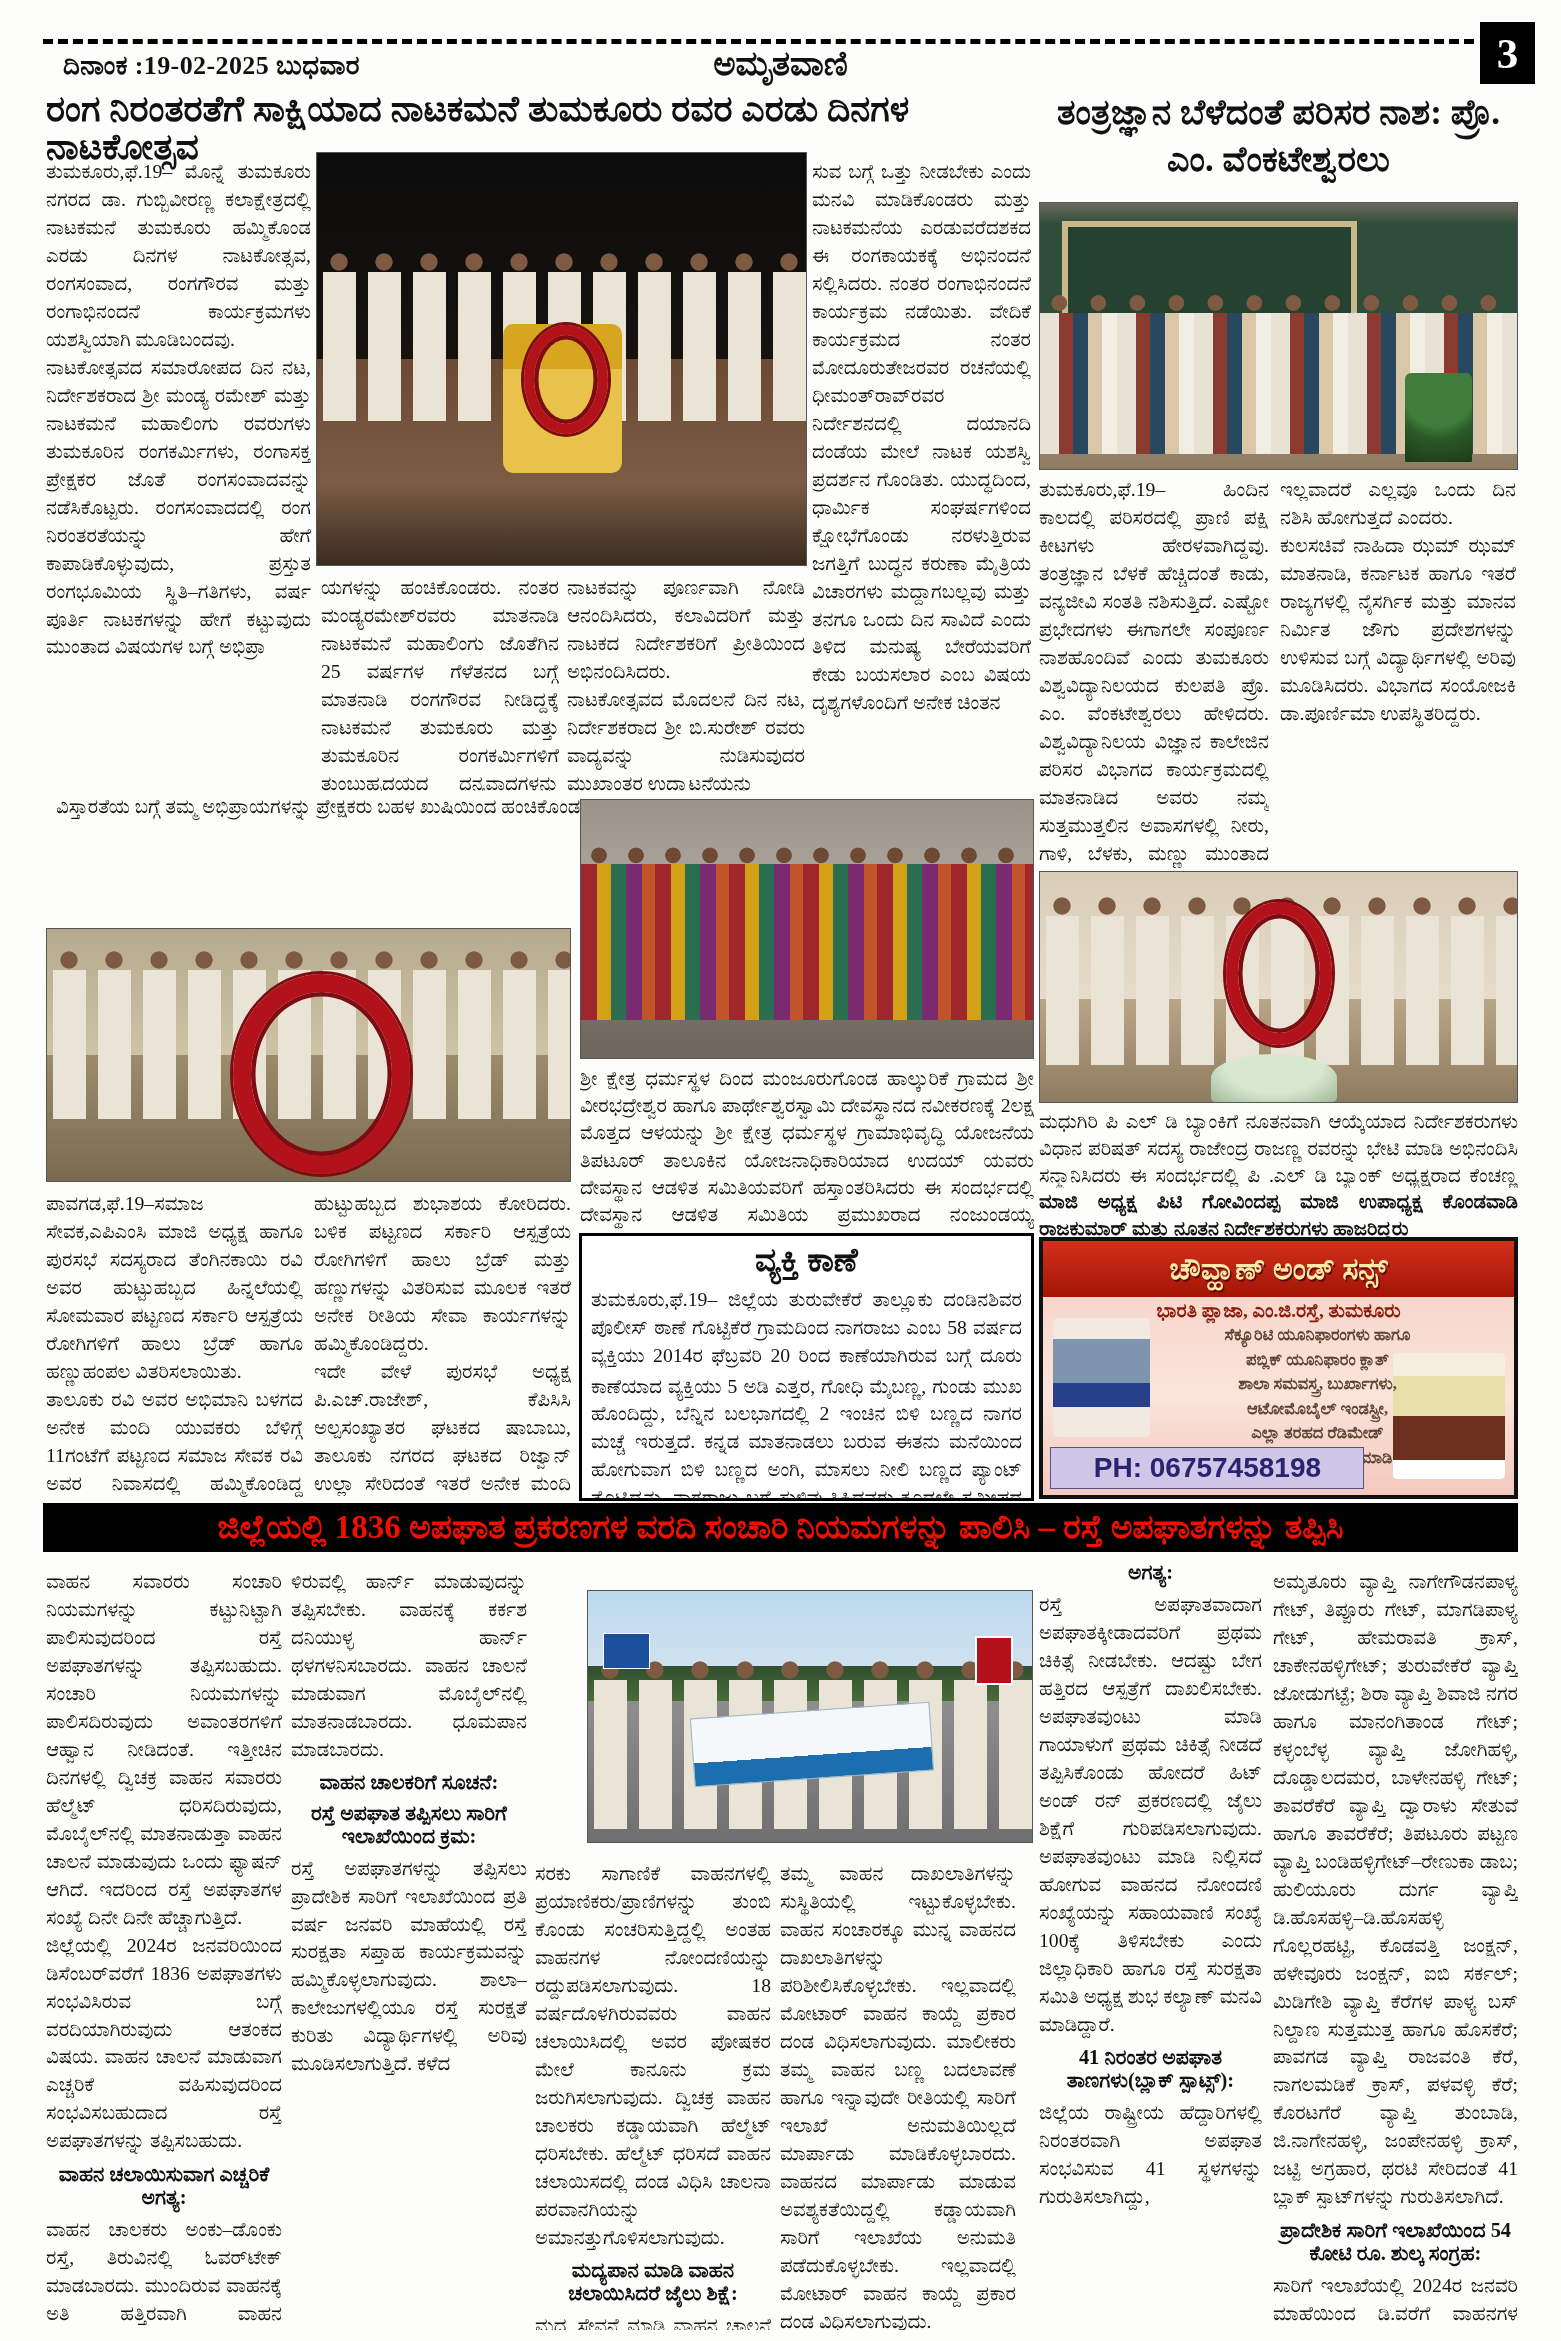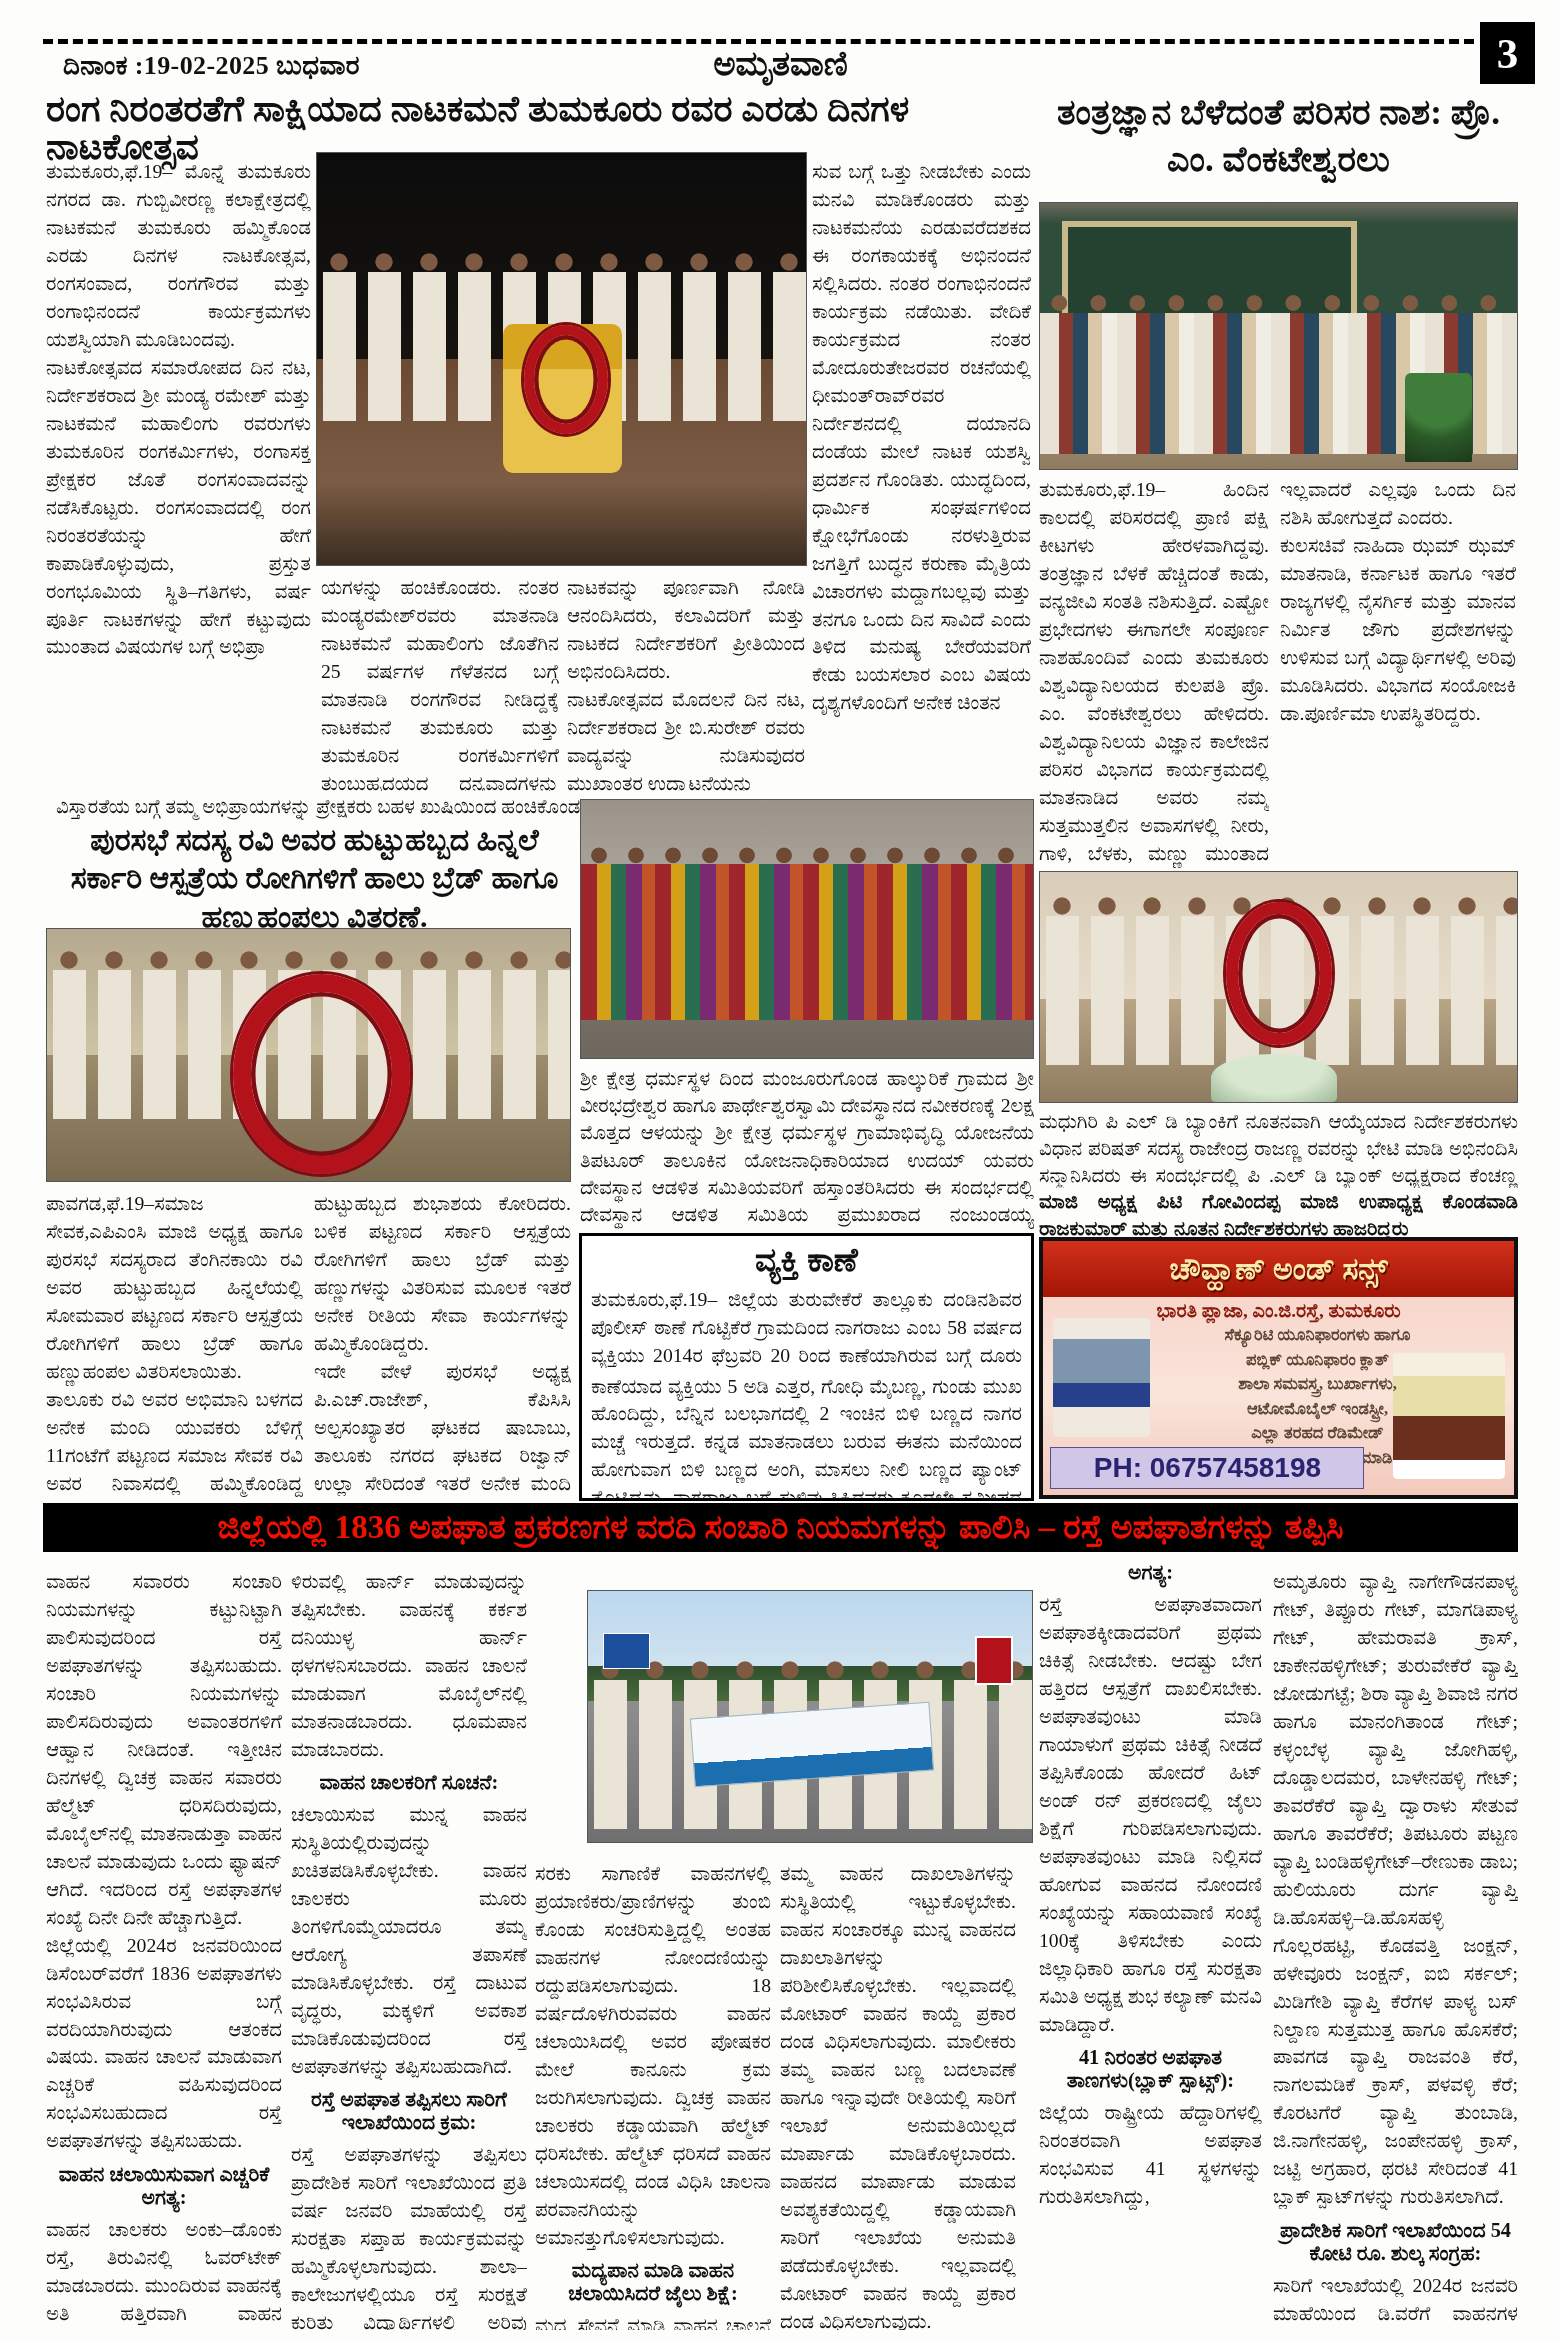--- a/index.html
+++ b/index.html
@@ -96,21 +96,20 @@
   </div>
 
   <div class="colflow bt" style="left:46px;top:158px;width:265px;height:633px;">ತುಮಕೂರು,ಫೆ.19– ಮೊನ್ನೆ ತುಮಕೂರು ನಗರದ ಡಾ. ಗುಬ್ಬಿವೀರಣ್ಣ ಕಲಾಕ್ಷೇತ್ರದಲ್ಲಿ ನಾಟಕಮನೆ ತುಮಕೂರು ಹಮ್ಮಿಕೊಂಡ ಎರಡು ದಿನಗಳ ನಾಟಕೋತ್ಸವ, ರಂಗಸಂವಾದ, ರಂಗಗೌರವ ಮತ್ತು ರಂಗಾಭಿನಂದನೆ ಕಾರ್ಯಕ್ರಮಗಳು ಯಶಸ್ವಿಯಾಗಿ ಮೂಡಿಬಂದವು.
  ನಾಟಕೋತ್ಸವದ ಸಮಾರೋಪದ ದಿನ ನಟ, ನಿರ್ದೇಶಕರಾದ ಶ್ರೀ ಮಂಡ್ಯ ರಮೇಶ್ ಮತ್ತು ನಾಟಕಮನೆ ಮಹಾಲಿಂಗು ರವರುಗಳು ತುಮಕೂರಿನ ರಂಗಕರ್ಮಿಗಳು, ರಂಗಾಸಕ್ತ ಪ್ರೇಕ್ಷಕರ ಜೊತೆ ರಂಗಸಂವಾದವನ್ನು ನಡೆಸಿಕೊಟ್ಟರು. ರಂಗಸಂವಾದದಲ್ಲಿ ರಂಗ ನಿರಂತರತೆಯನ್ನು ಹೇಗೆ ಕಾಪಾಡಿಕೊಳ್ಳುವುದು, ಪ್ರಸ್ತುತ ರಂಗಭೂಮಿಯ ಸ್ಥಿತಿ–ಗತಿಗಳು, ವರ್ಷ ಪೂರ್ತಿ ನಾಟಕಗಳನ್ನು ಹೇಗೆ ಕಟ್ಟುವುದು ಮುಂತಾದ ವಿಷಯಗಳ ಬಗ್ಗೆ ಅಭಿಪ್ರಾ</div>
   <div class="colflow bt" style="left:321px;top:574px;width:238px;height:217px;">ಯಗಳನ್ನು ಹಂಚಿಕೊಂಡರು. ನಂತರ ಮಂಡ್ಯರಮೇಶ್‌ರವರು ಮಾತನಾಡಿ ನಾಟಕಮನೆ ಮಹಾಲಿಂಗು ಜೊತೆಗಿನ 25 ವರ್ಷಗಳ ಗೆಳೆತನದ ಬಗ್ಗೆ ಮಾತನಾಡಿ ರಂಗಗೌರವ ನೀಡಿದ್ದಕ್ಕೆ ನಾಟಕಮನೆ ತುಮಕೂರು ಮತ್ತು ತುಮಕೂರಿನ ರಂಗಕರ್ಮಿಗಳಿಗೆ ತುಂಬುಹೃದಯದ ಧನ್ಯವಾದಗಳನ್ನು ಅರ್ಪಿಸಿದರು. ವೇದಿಕೆ</div>
   <div class="colflow bt" style="left:567px;top:574px;width:238px;height:217px;">ನಾಟಕವನ್ನು ಪೂರ್ಣವಾಗಿ ನೋಡಿ ಆನಂದಿಸಿದರು, ಕಲಾವಿದರಿಗೆ ಮತ್ತು ನಾಟಕದ ನಿರ್ದೇಶಕರಿಗೆ ಪ್ರೀತಿಯಿಂದ ಅಭಿನಂದಿಸಿದರು.
  ನಾಟಕೋತ್ಸವದ ಮೊದಲನೆ ದಿನ ನಟ, ನಿರ್ದೇಶಕರಾದ ಶ್ರೀ ಬಿ.ಸುರೇಶ್ ರವರು ವಾದ್ಯವನ್ನು ನುಡಿಸುವುದರ ಮುಖಾಂತರ ಉದ್ಘಾಟನೆಯನ್ನು</div>
   <div class="colflow bt" style="left:812px;top:158px;width:219px;height:633px;">ಸುವ ಬಗ್ಗೆ ಒತ್ತು ನೀಡಬೇಕು ಎಂದು ಮನವಿ ಮಾಡಿಕೊಂಡರು ಮತ್ತು ನಾಟಕಮನೆಯ ಎರಡುವರೆದಶಕದ ಈ ರಂಗಕಾಯಕಕ್ಕೆ ಅಭಿನಂದನೆ ಸಲ್ಲಿಸಿದರು. ನಂತರ ರಂಗಾಭಿನಂದನೆ ಕಾರ್ಯಕ್ರಮ ನಡೆಯಿತು. ವೇದಿಕೆ ಕಾರ್ಯಕ್ರಮದ ನಂತರ ಮೋದೂರುತೇಜರವರ ರಚನೆಯಲ್ಲಿ ಧೀಮಂತ್‌ರಾವ್‌ರವರ ನಿರ್ದೇಶನದಲ್ಲಿ ದಯಾನದಿ ದಂಡೆಯ ಮೇಲೆ ನಾಟಕ ಯಶಸ್ವಿ ಪ್ರದರ್ಶನ ಗೊಂಡಿತು. ಯುದ್ಧದಿಂದ, ಧಾರ್ಮಿಕ ಸಂಘರ್ಷಗಳಿಂದ ಕ್ಷೋಭೆಗೊಂಡು ನರಳುತ್ತಿರುವ ಜಗತ್ತಿಗೆ ಬುದ್ಧನ ಕರುಣಾ ಮೈತ್ರಿಯ ವಿಚಾರಗಳು ಮದ್ದಾಗಬಲ್ಲವು ಮತ್ತು ತನಗೂ ಒಂದು ದಿನ ಸಾವಿದೆ ಎಂದು ತಿಳಿದ ಮನುಷ್ಯ ಬೇರೆಯವರಿಗೆ ಕೇಡು ಬಯಸಲಾರ ಎಂಬ ವಿಷಯ ದೃಶ್ಯಗಳೊಂದಿಗೆ ಅನೇಕ ಚಿಂತನ</div>
   <div class="colflow bt" style="left:56px;top:793px;width:967px;height:28px;white-space:nowrap;">ವಿಸ್ತಾರತೆಯ ಬಗ್ಗೆ ತಮ್ಮ ಅಭಿಪ್ರಾಯಗಳನ್ನು ಪ್ರೇಕ್ಷಕರು ಬಹಳ ಖುಷಿಯಿಂದ ಹಂಚಿಕೊಂಡರು</div>
 
-  <div class="subhead">ಪುರಸಭೆ ಸದಸ್ಯ ರವಿ ಅವರ ಹುಟ್ಟುಹಬ್ಬದ ಹಿನ್ನಲೆ ಸರ್ಕಾರಿ ಆಸ್ಪತ್ರೆಯ ರೋಗಿಗಳಿಗೆ ಹಾಲು ಬ್ರೆಡ್ ಹಾಗೂ ಹಣ್ಣುಹಂಪಲು ವಿತರಣೆ.</div>
   <div class="photo yard-bg" style="left:46px;top:928px;width:525px;height:254px;">
     <div class="crowd crowd-white" style="top:19.3px;height:178px;"></div>
     <div class="garland-ring" style="left:186px;top:45px;width:141px;height:164px;"></div>
   </div>
   <div class="colflow bt" style="left:46px;top:1190px;width:257px;height:312px;">ಪಾವಗಡ,ಫೆ.19–ಸಮಾಜ ಸೇವಕ,ಎಪಿಎಂಸಿ ಮಾಜಿ ಅಧ್ಯಕ್ಷ ಹಾಗೂ ಪುರಸಭೆ ಸದಸ್ಯರಾದ ತೆಂಗಿನಕಾಯಿ ರವಿ ಅವರ ಹುಟ್ಟುಹಬ್ಬದ ಹಿನ್ನಲೆಯಲ್ಲಿ ಸೋಮವಾರ ಪಟ್ಟಣದ ಸರ್ಕಾರಿ ಆಸ್ಪತ್ರೆಯ ರೋಗಿಗಳಿಗೆ ಹಾಲು ಬ್ರೆಡ್ ಹಾಗೂ ಹಣ್ಣುಹಂಪಲ ವಿತರಿಸಲಾಯಿತು.
  ತಾಲೂಕು ರವಿ ಅವರ ಅಭಿಮಾನಿ ಬಳಗದ ಅನೇಕ ಮಂದಿ ಯುವಕರು ಬೆಳಿಗ್ಗೆ 11ಗಂಟೆಗೆ ಪಟ್ಟಣದ ಸಮಾಜ ಸೇವಕ ರವಿ ಅವರ ನಿವಾಸದಲ್ಲಿ ಹಮ್ಮಿಕೊಂಡಿದ್ದ ಕಾರ್ಯಕ್ರಮದಲ್ಲಿ ಕೇಕ್ ಕತ್ತರಿಸಿ ಪುರಸಭೆ ಸದಸ್ಯ ರವಿ ಅವರಿಗೆ</div>
   <div class="colflow bt" style="left:314px;top:1190px;width:257px;height:312px;">ಹುಟ್ಟುಹಬ್ಬದ ಶುಭಾಶಯ ಕೋರಿದರು. ಬಳಿಕ ಪಟ್ಟಣದ ಸರ್ಕಾರಿ ಆಸ್ಪತ್ರೆಯ ರೋಗಿಗಳಿಗೆ ಹಾಲು ಬ್ರೆಡ್ ಮತ್ತು ಹಣ್ಣುಗಳನ್ನು ವಿತರಿಸುವ ಮೂಲಕ ಇತರೆ ಅನೇಕ ರೀತಿಯ ಸೇವಾ ಕಾರ್ಯಗಳನ್ನು ಹಮ್ಮಿಕೊಂಡಿದ್ದರು.
  ಇದೇ ವೇಳೆ ಪುರಸಭೆ ಅಧ್ಯಕ್ಷ ಪಿ.ಎಚ್.ರಾಜೇಶ್, ಕೆಪಿಸಿಸಿ ಅಲ್ಪಸಂಖ್ಯಾತರ ಘಟಕದ ಷಾಬಾಬು, ತಾಲೂಕು ನಗರದ ಘಟಕದ ರಿಜ್ವಾನ್ ಉಲ್ಲಾ ಸೇರಿದಂತೆ ಇತರೆ ಅನೇಕ ಮಂದಿ ಪುರಸಭೆ ಸದಸ್ಯರು ಮತ್ತು ಸಾರ್ವಜನಿಕರು ಭಾಗವಹಿಸಿ ಶುಭಕೋರಿದರು.</div>
 
   <div class="photo stone-bg" style="left:580px;top:799px;width:454px;height:260px;">
@@ -172,21 +171,20 @@
 
   <div class="colflow" style="left:46px;top:1561px;width:236px;height:769px;">
     <p class="bt">ವಾಹನ ಸವಾರರು ಸಂಚಾರಿ ನಿಯಮಗಳನ್ನು ಕಟ್ಟುನಿಟ್ಟಾಗಿ ಪಾಲಿಸುವುದರಿಂದ ರಸ್ತೆ ಅಪಘಾತಗಳನ್ನು ತಪ್ಪಿಸಬಹುದು. ಸಂಚಾರಿ ನಿಯಮಗಳನ್ನು ಪಾಲಿಸದಿರುವುದು ಅವಾಂತರಗಳಿಗೆ ಆಹ್ವಾನ ನೀಡಿದಂತೆ. ಇತ್ತೀಚಿನ ದಿನಗಳಲ್ಲಿ ದ್ವಿಚಕ್ರ ವಾಹನ ಸವಾರರು ಹೆಲ್ಮೆಟ್ ಧರಿಸದಿರುವುದು, ಮೊಬೈಲ್‌ನಲ್ಲಿ ಮಾತನಾಡುತ್ತಾ ವಾಹನ ಚಾಲನೆ ಮಾಡುವುದು ಒಂದು ಫ್ಯಾಷನ್ ಆಗಿದೆ. ಇದರಿಂದ ರಸ್ತೆ ಅಪಘಾತಗಳ ಸಂಖ್ಯೆ ದಿನೇ ದಿನೇ ಹೆಚ್ಚಾಗುತ್ತಿದೆ.
  ಜಿಲ್ಲೆಯಲ್ಲಿ 2024ರ ಜನವರಿಯಿಂದ ಡಿಸೆಂಬರ್‌ವರೆಗೆ 1836 ಅಪಘಾತಗಳು ಸಂಭವಿಸಿರುವ ಬಗ್ಗೆ ವರದಿಯಾಗಿರುವುದು ಆತಂಕದ ವಿಷಯ. ವಾಹನ ಚಾಲನೆ ಮಾಡುವಾಗ ಎಚ್ಚರಿಕೆ ವಹಿಸುವುದರಿಂದ ಸಂಭವಿಸಬಹುದಾದ ರಸ್ತೆ ಅಪಘಾತಗಳನ್ನು ತಪ್ಪಿಸಬಹುದು.</p>
     <div class="colhead">ವಾಹನ ಚಲಾಯಿಸುವಾಗ ಎಚ್ಚರಿಕೆ ಅಗತ್ಯ:</div>
     <p class="bt">ವಾಹನ ಚಾಲಕರು ಅಂಕು–ಡೊಂಕು ರಸ್ತೆ, ತಿರುವಿನಲ್ಲಿ ಓವರ್‌ಟೇಕ್ ಮಾಡಬಾರದು. ಮುಂದಿರುವ ವಾಹನಕ್ಕೆ ಅತಿ ಹತ್ತಿರವಾಗಿ ವಾಹನ ಚಲಾಯಿಸಬಾರದು. ಎದುರಿನ ವಾಹನ ಚಾಲಕ�® ಕಣ್ಣು ಕುಕ್ಕುವಂತೆ ವಾಹನ ಚಾಲನೆ ಮಾಡಬಾರದು. ವಾಹನ ಚಲಾಯಿಸುವಾಗ ಏಕಾಗ್ರತೆ ಕಳೆದುಕೊಳ್ಳಬಾರದು. ಶಾಲಾ–ಕಾಲೇಜುಗ</p>
   </div>
   <div class="colflow" style="left:291px;top:1561px;width:236px;height:769px;">
     <p class="bt">ಳಿರುವಲ್ಲಿ ಹಾರ್ನ್ ಮಾಡುವುದನ್ನು ತಪ್ಪಿಸಬೇಕು. ವಾಹನಕ್ಕೆ ಕರ್ಕಶ ದನಿಯುಳ್ಳ ಹಾರ್ನ್ ಥಳಗಳನಿಸಬಾರದು. ವಾಹನ ಚಾಲನೆ ಮಾಡುವಾಗ ಮೊಬೈಲ್‌ನಲ್ಲಿ ಮಾತನಾಡಬಾರದು. ಧೂಮಪಾನ ಮಾಡಬಾರದು.</p>
     <div class="colhead">ವಾಹನ ಚಾಲಕರಿಗೆ ಸೂಚನೆ:</div>
-    <p class="bt">ಚಲಾಯಿಸುವ ಮುನ್ನ ವಾಹನ ಸುಸ್ಥಿತಿಯಲ್ಲಿರುವುದನ್ನು ಖಚಿತಪಡಿಸಿಕೊಳ್ಳಬೇಕು. ವಾಹನ ಚಾಲಕರು ಮೂರು ತಿಂಗಳಿಗೊಮ್ಮೆಯಾದರೂ ತಮ್ಮ ಆರೋಗ್ಯ ತಪಾಸಣೆ ಮಾಡಿಸಿಕೊಳ್ಳಬೇಕು. ರಸ್ತೆ ದಾಟುವ ವೃದ್ಧರು, ಮಕ್ಕಳಿಗೆ ಅವಕಾಶ ಮಾಡಿಕೊಡುವುದರಿಂದ ರಸ್ತೆ ಅಪಘಾತಗಳನ್ನು ತಪ್ಪಿಸಬಹುದಾಗಿದೆ.</p>
     <div class="colhead">ರಸ್ತೆ ಅಪಘಾತ ತಪ್ಪಿಸಲು ಸಾರಿಗೆ ಇಲಾಖೆಯಿಂದ ಕ್ರಮ:</div>
     <p class="bt">ರಸ್ತೆ ಅಪಘಾತಗಳನ್ನು ತಪ್ಪಿಸಲು ಪ್ರಾದೇಶಿಕ ಸಾರಿಗೆ ಇಲಾಖೆಯಿಂದ ಪ್ರತಿ ವರ್ಷ ಜನವರಿ ಮಾಹೆಯಲ್ಲಿ ರಸ್ತೆ ಸುರಕ್ಷತಾ ಸಪ್ತಾಹ ಕಾರ್ಯಕ್ರಮವನ್ನು ಹಮ್ಮಿಕೊಳ್ಳಲಾಗುವುದು. ಶಾಲಾ–ಕಾಲೇಜುಗಳಲ್ಲಿಯೂ ರಸ್ತೆ ಸುರಕ್ಷತೆ ಕುರಿತು ವಿದ್ಯಾರ್ಥಿಗಳಲ್ಲಿ ಅರಿವು ಮೂಡಿಸಲಾಗುತ್ತಿದೆ. ಕಳೆದ</p>
   </div>
   <div class="colflow" style="left:535px;top:1853px;width:236px;height:477px;">
     <p class="bt">ಸರಕು ಸಾಗಾಣಿಕೆ ವಾಹನಗಳಲ್ಲಿ ಪ್ರಯಾಣಿಕರು/ಪ್ರಾಣಿಗಳನ್ನು ತುಂಬಿ ಕೊಂಡು ಸಂಚರಿಸುತ್ತಿದ್ದಲ್ಲಿ ಅಂತಹ ವಾಹನಗಳ ನೋಂದಣಿಯನ್ನು ರದ್ದುಪಡಿಸಲಾಗುವುದು. 18 ವರ್ಷದೊಳಗಿರುವವರು ವಾಹನ ಚಲಾಯಿಸಿದಲ್ಲಿ ಅವರ ಪೋಷಕರ ಮೇಲೆ ಕಾನೂನು ಕ್ರಮ ಜರುಗಿಸಲಾಗುವುದು. ದ್ವಿಚಕ್ರ ವಾಹನ ಚಾಲಕರು ಕಡ್ಡಾಯವಾಗಿ ಹೆಲ್ಮೆಟ್ ಧರಿಸಬೇಕು. ಹೆಲ್ಮೆಟ್ ಧರಿಸದೆ ವಾಹನ ಚಲಾಯಿಸದಲ್ಲಿ ದಂಡ ವಿಧಿಸಿ ಚಾಲನಾ ಪರವಾನಗಿಯನ್ನು ಅಮಾನತ್ತುಗೊಳಿಸಲಾಗುವುದು.</p>
     <div class="colhead">ಮದ್ಯಪಾನ ಮಾಡಿ ವಾಹನ ಚಲಾಯಿಸಿದರೆ ಜೈಲು ಶಿಕ್ಷೆ:</div>
     <p class="bt">ಮದ್ಯ ಸೇವನೆ ಮಾಡಿ ವಾಹನ ಚಾಲನೆ ಮಾಡಿದರೆ 6 ತಿಂಗಳ ಜೈಲು ಶಿಕ್ಷೆ ಅಥವಾ 2000 ರೂ.ಗಳ ದಂಡ ಈ ಎರಡನ್ನೂ ವಿಧಿಸಲು ಕಾನೂನಿನಲ್ಲಿ ಅವಕಾಶವಿದೆ. ಚಾಲನಾ ಪರವಾನಗಿಯನ್ನು ಸಹ ಅಮಾನತ್ತುಗೊಳಿಸಲಾಗುವುದು. ಮಾಲೀಕರು ಮತ್ತು ಚಾಲಕರು ಈ ಬಗ್ಗೆ ಎಚ್ಚರ ವಹಿಸಬೇಕು.</p>
   </div>
   <div class="colflow" style="left:780px;top:1853px;width:236px;height:477px;">
     <p class="bt">ತಮ್ಮ ವಾಹನ ದಾಖಲಾತಿಗಳನ್ನು ಸುಸ್ಥಿತಿಯಲ್ಲಿ ಇಟ್ಟುಕೊಳ್ಳಬೇಕು. ವಾಹನ ಸಂಚಾರಕ್ಕೂ ಮುನ್ನ ವಾಹನದ ದಾಖಲಾತಿಗಳನ್ನು ಪರಿಶೀಲಿಸಿಕೊಳ್ಳಬೇಕು. ಇಲ್ಲವಾದಲ್ಲಿ ಮೋಟಾರ್ ವಾಹನ ಕಾಯ್ದೆ ಪ್ರಕಾರ ದಂಡ ವಿಧಿಸಲಾಗುವುದು. ಮಾಲೀಕರು ತಮ್ಮ ವಾಹನ ಬಣ್ಣ ಬದಲಾವಣೆ ಹಾಗೂ ಇನ್ನಾವುದೇ ರೀತಿಯಲ್ಲಿ ಸಾರಿಗೆ ಇಲಾಖೆ ಅನುಮತಿಯಿಲ್ಲದೆ ಮಾರ್ಪಾಡು ಮಾಡಿಕೊಳ್ಳಬಾರದು. ವಾಹನದ ಮಾರ್ಪಾಡು ಮಾಡುವ ಅವಶ್ಯಕತೆಯಿದ್ದಲ್ಲಿ ಕಡ್ಡಾಯವಾಗಿ ಸಾರಿಗೆ ಇಲಾಖೆಯ ಅನುಮತಿ ಪಡೆದುಕೊಳ್ಳಬೇಕು. ಇಲ್ಲವಾದಲ್ಲಿ ಮೋಟಾರ್ ವಾಹನ ಕಾಯ್ದೆ ಪ್ರಕಾರ ದಂಡ ವಿಧಿಸಲಾಗುವುದು.</p>

